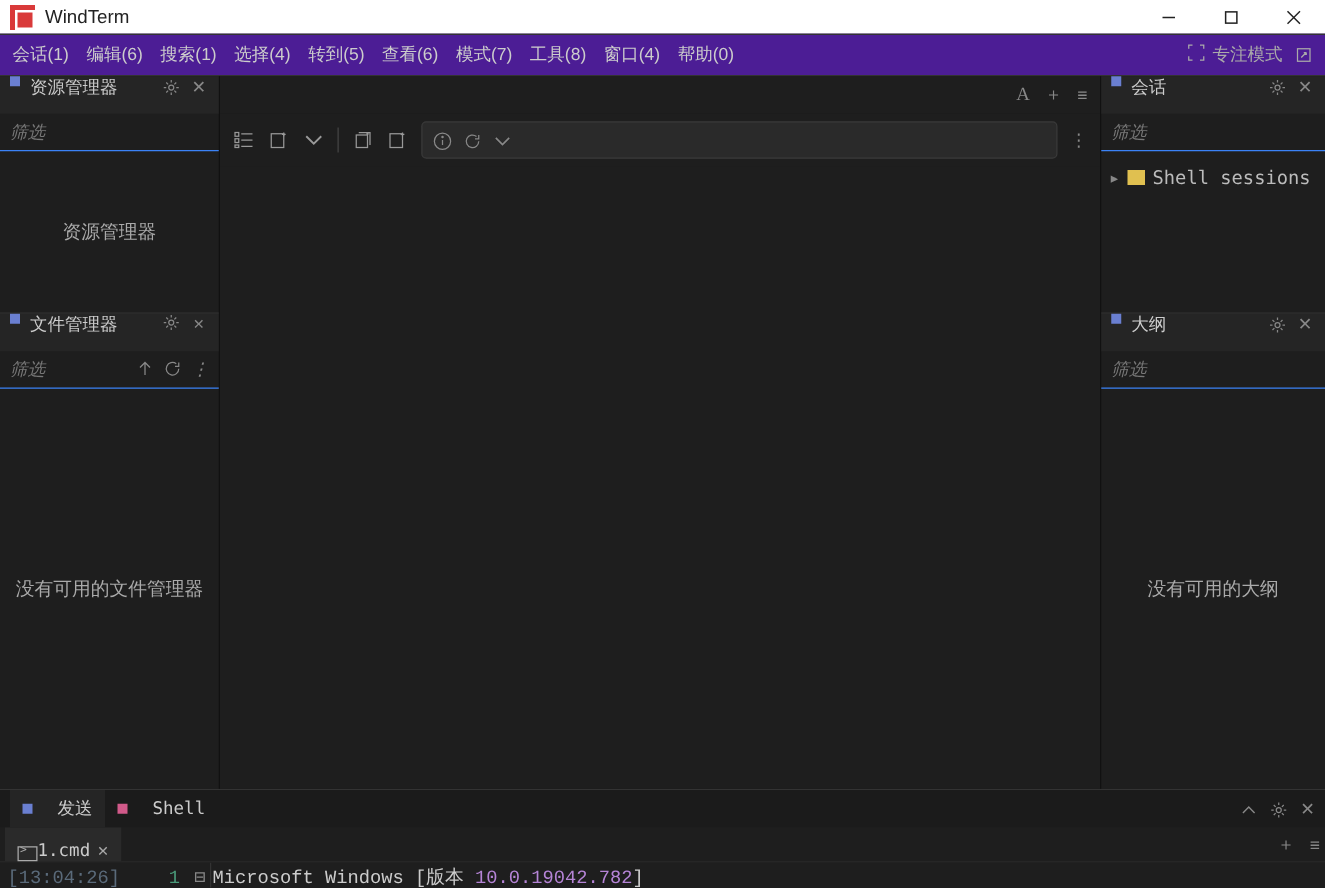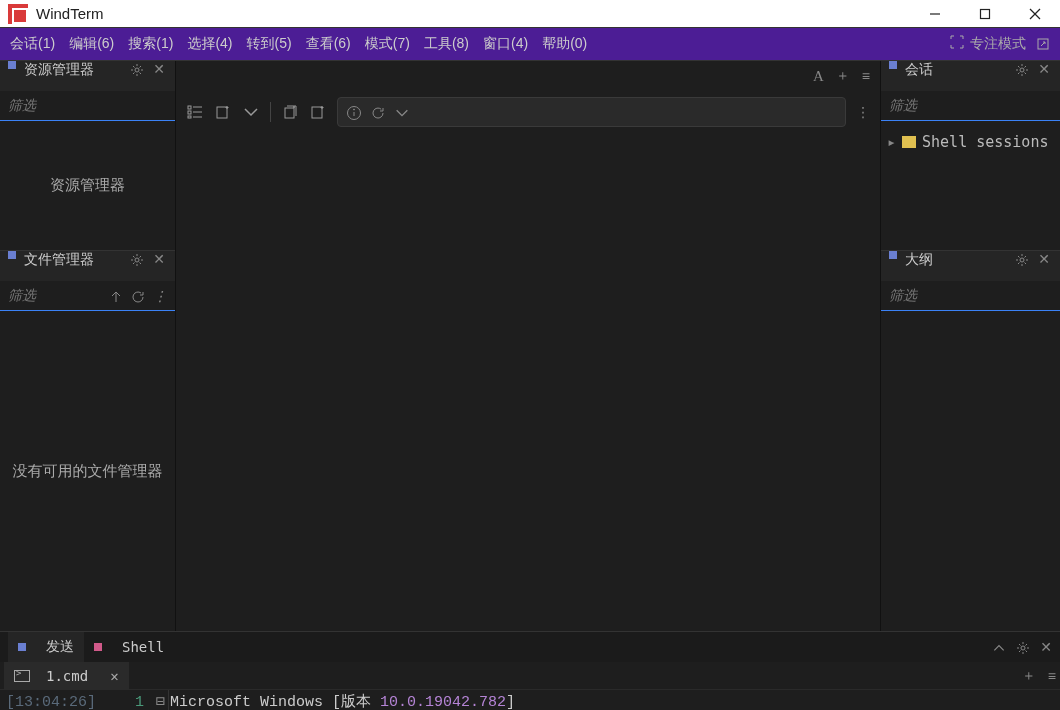--- a/index.html
+++ b/index.html
@@ -35,21 +35,21 @@
   
   .filter-row { height:30px; display:flex; align-items:center; padding:0 8px; color:#777; border-bottom:1px solid #3b82f6; font-style:italic; }
   .filter-row .lbl { flex:1; color:#777; font-style:italic; font-size:14px; }
   .filter-row .ico { margin-left:8px; color:#888; }
   .filter-row svg { width:14px; height:14px; stroke:#888; fill:none; }
   
   .panel-body { flex:1; display:flex; align-items:center; justify-content:center; color:#aaa; font-size:15px; }
   .panel-body.left { flex:1; }
   
   .left-top { flex: 0 0 190px; display:flex; flex-direction:column; border-bottom:1px solid #333; }
-  .left-bottom { flex:1; display:flex; flex-direction:column; }
+  .left-bottom { flex:1; display:flex; flex-direction:column;font-family:Liberation Mono, monospace; }
   
   .right-top { flex: 0 0 190px; display:flex; flex-direction:column; border-bottom:1px solid #333; }
   .right-bottom { flex:1; display:flex; flex-direction:column; }
   
   .session-list { padding: 8px 4px; color:#bbb; font-size:15px; font-family: "Consolas", monospace; }
   .session-item { display:flex; align-items:center; gap:6px; padding:4px 2px; }
   .session-item .tri { color:#888; }
   .session-item .folder { width:14px; height:12px; background:#e0c050; display:inline-block; }
   
   
@@ -74,21 +74,21 @@
   .bottom-tabs-row .tab { display:flex; align-items:center; gap:20px; padding:0 10px; height:100%; color:#ccc; }
   .bottom-tabs-row .tab.active { background:#252525; }
   .bottom-tabs-row .tab .dot { width:8px; height:8px; }
   .bottom-tabs-row .tab .dot.blue { background:#6a7fd1; }
   .bottom-tabs-row .tab .dot.pink { background:#d15a8a; }
   .bottom-tabs-row .spacer { flex:1; }
   .bottom-tabs-row .ico { margin-left:10px; color:#888; }
   .bottom-tabs-row svg { width:14px; height:14px; stroke:#888; fill:none; }
   
   .term-tabs-row { height:28px; background:#1e1e1e; display:flex; align-items:center; padding:0 4px; border-bottom:1px solid #2a2a2a; }
-  .term-tabs-row .ttab { display:flex; align-items:center; gap:16px; padding:0 10px; height:100%; background:#2a2a2a; color:#ccc; font-family:"Consolas",monospace; font-size:14px; }
+  .term-tabs-row .ttab { display:flex; align-items:flex-end; gap:0; padding:0 10px; height:100%; background:#2a2a2a; color:#ccc; font-family:"Consolas",monospace; font-size:14px; }
   .term-tabs-row .ttab .termicon { width:16px; height:12px; border:1px solid #aaa; display:inline-block; position:relative; }
   .term-tabs-row .ttab .termicon::after { content:">"; position:absolute; left:1px; top:-3px; color:#aaa; font-size:9px; }
   .term-tabs-row .close { color:#aaa; margin-left:6px; }
   .term-tabs-row .spacer { flex:1; }
   .term-tabs-row .ico { margin-left:12px; color:#888; }
   
   .term-body { flex:1; background:#1e1e1e; font-family:"Consolas","Courier New",monospace; font-size:15px; line-height:22px; padding:2px 0; overflow:hidden; position:relative; }
   .term-line { display:flex; white-space:pre; }
   .term-line .ts { color:#5a6a7a; width:110px; padding-left:6px; }
   .term-line .ln { width:40px; text-align:right; color:#4a9a7a; padding-right:6px; }
@@ -277,20 +277,23 @@
         <span class="title">大纲</span>
         <span class="ico"><svg viewBox="0 0 14 14">
               <circle cx="7" cy="7" r="2"></circle>
               <path d="M7 1v2M7 11v2M1 7h2M11 7h2M3 3l1.5 1.5M11 11l-1.5-1.5M3 11l1.5-1.5M11 3l-1.5 1.5"></path>
             </svg></span>
         <span class="ico">✕</span>
       </div>
       <div class="filter-row">
         <span class="lbl">筛选</span>
       </div>
+      <div class="panel-body">
+        <span>没有可用的大纲</span>
+      </div>
     </div>
   </div>
 </div>
 
 <div class="bottom-panel">
   <div class="bottom-tabs-row">
     <div class="tab active">
       <span class="dot blue"></span>
       <span>发送</span>
     </div>

